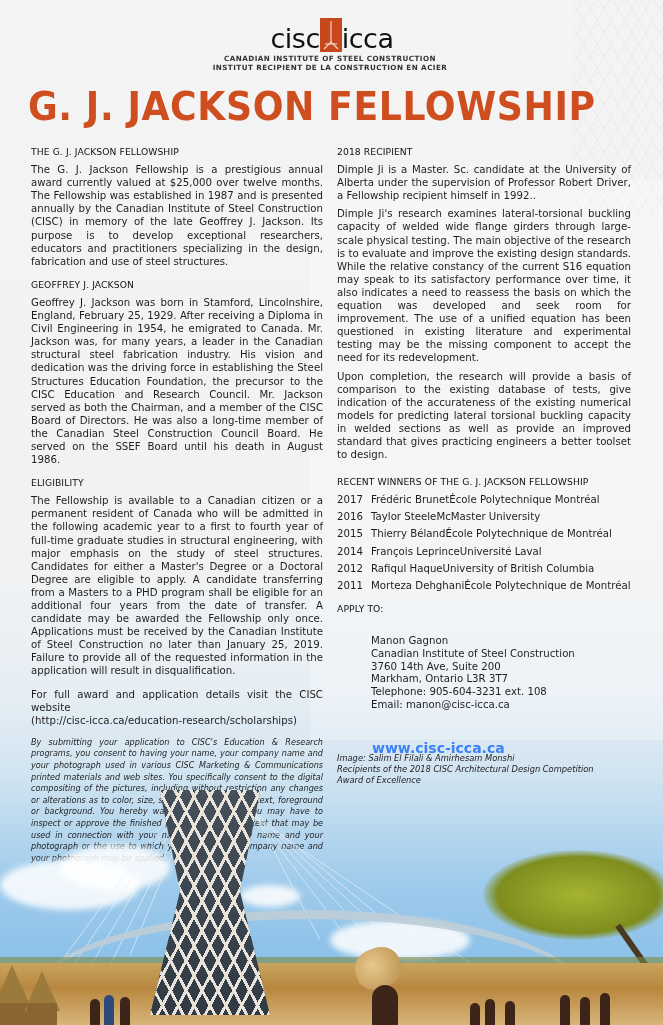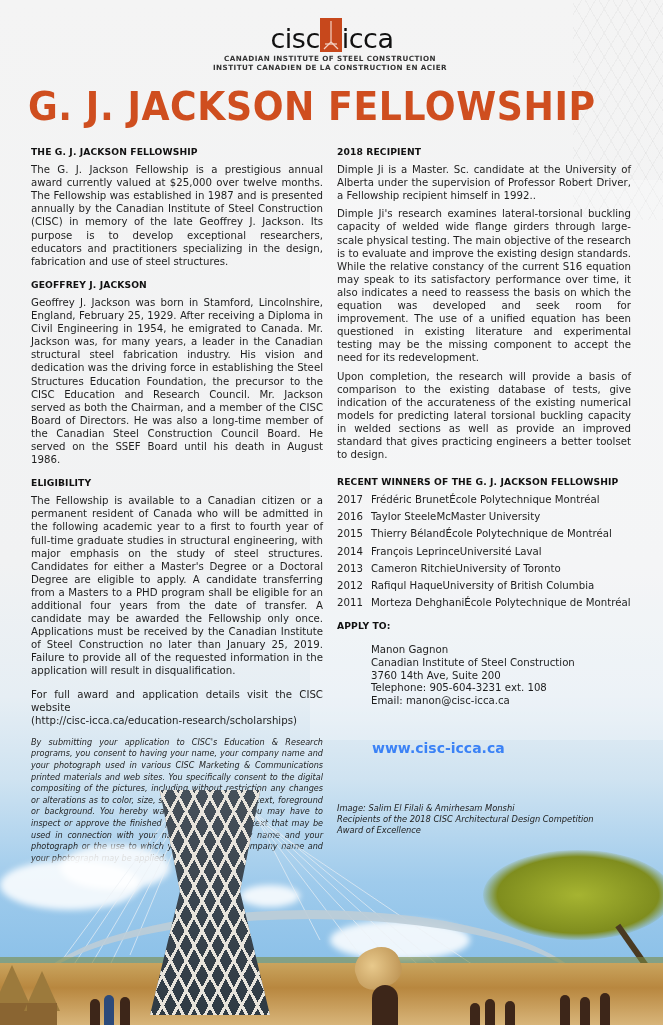--- a/index.html
+++ b/index.html
@@ -47,44 +47,44 @@
     font-family: "DejaVu Sans", sans-serif; font-weight: bold;
     font-size: 39px; letter-spacing: 0.6px; color: #cf4e1f; white-space: nowrap;
     transform: scaleX(0.93); transform-origin: left top;
   }
 
   
   .col { position: absolute; font-size: 10.2px; line-height: 13.1px; }
   .col-left { left: 31px; top: 145px; width: 292px; }
   .col-right { left: 337px; top: 145px; width: 294px; }
   h2 {
-    font-size: 9.2px; font-weight: bold; letter-spacing: 0.1px;
+    font-size: 9.2px; font-weight: normal; letter-spacing: 0.1px;
     margin-bottom: 5px; color: #111; white-space: nowrap;
   }
   p.body { text-align: justify; margin-bottom: 5px; }
   .section { margin-bottom: 10px; }
   .disclaimer {
     font-style: italic; font-size: 8.1px; line-height: 11.6px; text-align: justify;
     margin-top: 8px;
   }
 
   .winners { list-style: none; margin-top: 2px; }
   .winner { display: flex; margin-bottom: 4px; }
   .winner-year { width: 34px; flex: none; }
   .winner-info { display: flex; flex-direction: row; }
 
-  .apply h2 { margin-top: 4px; margin-bottom: 12px; }
+  .apply h2 { margin-top: 4px; margin-bottom: 20px; }
   .apply-lines { padding-left: 34px; display: flex; flex-direction: column; line-height: 12.8px; }
 
   .website {
     position: absolute; left: 372px; top: 740px;
     font-size: 14px; font-weight: bold; color: #3b82f6;
   }
   .credit {
-    position: absolute; left: 337px; top: 803px; width: 320px;
+    position: absolute; left: 337px; top: 753px; width: 320px;
     font-style: italic; font-size: 8.3px; line-height: 10.8px; color: #222;
   }
 
   
   .scene { position: absolute; left: 0; top: 790px; width: 663px; height: 235px; overflow: hidden; }
   .cloud { position: absolute; background: rgba(255,255,255,0.85); border-radius: 50%; filter: blur(3px); }
   .ground {
     position: absolute; left: 0; bottom: 0; width: 663px; height: 62px;
     background: linear-gradient(180deg, #c9a45e 0%, #b8873f 40%, #d8b57a 100%);
   }
@@ -126,21 +126,21 @@
     <svg width="22" height="34" viewBox="0 0 22 34">
       <line x1="11" y1="3" x2="11" y2="25" stroke="#f3d2c4" stroke-width="1.2"></line>
       <line x1="4" y1="31" x2="11" y2="24" stroke="#f3d2c4" stroke-width="1.2"></line>
       <line x1="18" y1="31" x2="11" y2="24" stroke="#f3d2c4" stroke-width="1.2"></line>
       <line x1="5" y1="26" x2="17" y2="26" stroke="#f3d2c4" stroke-width="1.2"></line>
     </svg>
   </span>
   <span class="logo-word">icca</span>
 </div>
 <div class="logo-sub l1">CANADIAN INSTITUTE OF STEEL CONSTRUCTION</div>
-<div class="logo-sub l2">INSTITUT CANADIEN DE LA CONSTRUCTION EN ACIER</div>
+<div class="logo-sub l2">INSTITUT RECIPIENT DE LA CONSTRUCTION EN ACIER</div>
 
 <h1 class="main-title">G. J. JACKSON FELLOWSHIP</h1>
 
 <div class="col col-left">
   <div class="section">
     <h2>THE G. J. JACKSON FELLOWSHIP</h2>
     <p class="body">The G. J. Jackson Fellowship is a prestigious annual award currently valued at $25,000 over twelve months. The Fellowship was established in 1987 and is presented annually by the Canadian Institute of Steel Construction (CISC) in memory of the late Geoffrey J. Jackson. Its purpose is to develop exceptional researchers, educators and practitioners specializing in the design, fabrication and use of steel structures.</p>
   </div>
   <div class="section">
     <h2>GEOFFREY J. JACKSON</h2>
@@ -190,27 +190,20 @@
           </span>
       </li>
       <li class="winner">
         <span class="winner-year">2014</span>
         <span class="winner-info">
             <span>François Leprince</span>
             <span>Université Laval</span>
           </span>
       </li>
       <li class="winner">
-        <span class="winner-year">2013</span>
-        <span class="winner-info">
-            <span>Cameron Ritchie</span>
-            <span>University of Toronto</span>
-          </span>
-      </li>
-      <li class="winner">
         <span class="winner-year">2012</span>
         <span class="winner-info">
             <span>Rafiqul Haque</span>
             <span>University of British Columbia</span>
           </span>
       </li>
       <li class="winner">
         <span class="winner-year">2011</span>
         <span class="winner-info">
             <span>Morteza Dehghani</span>
@@ -219,20 +212,21 @@
       </li>
     </ul>
   </div>
 
   <div class="apply">
     <h2>APPLY TO:</h2>
     <div class="apply-lines">
       <span>Manon Gagnon</span>
       <span>Canadian Institute of Steel Construction</span>
       <span>3760 14th Ave, Suite 200</span>
+      <span>Markham, Ontario L3R 3T7</span>
       <span>Telephone: 905-604-3231 ext. 108</span>
       <span>Email: manon@cisc-icca.ca</span>
     </div>
   </div>
 </div>
 
 <div class="website">www.cisc-icca.ca</div>
 
 <div class="credit">
   <div>Image: Salim El Filali &amp; Amirhesam Monshi</div>

